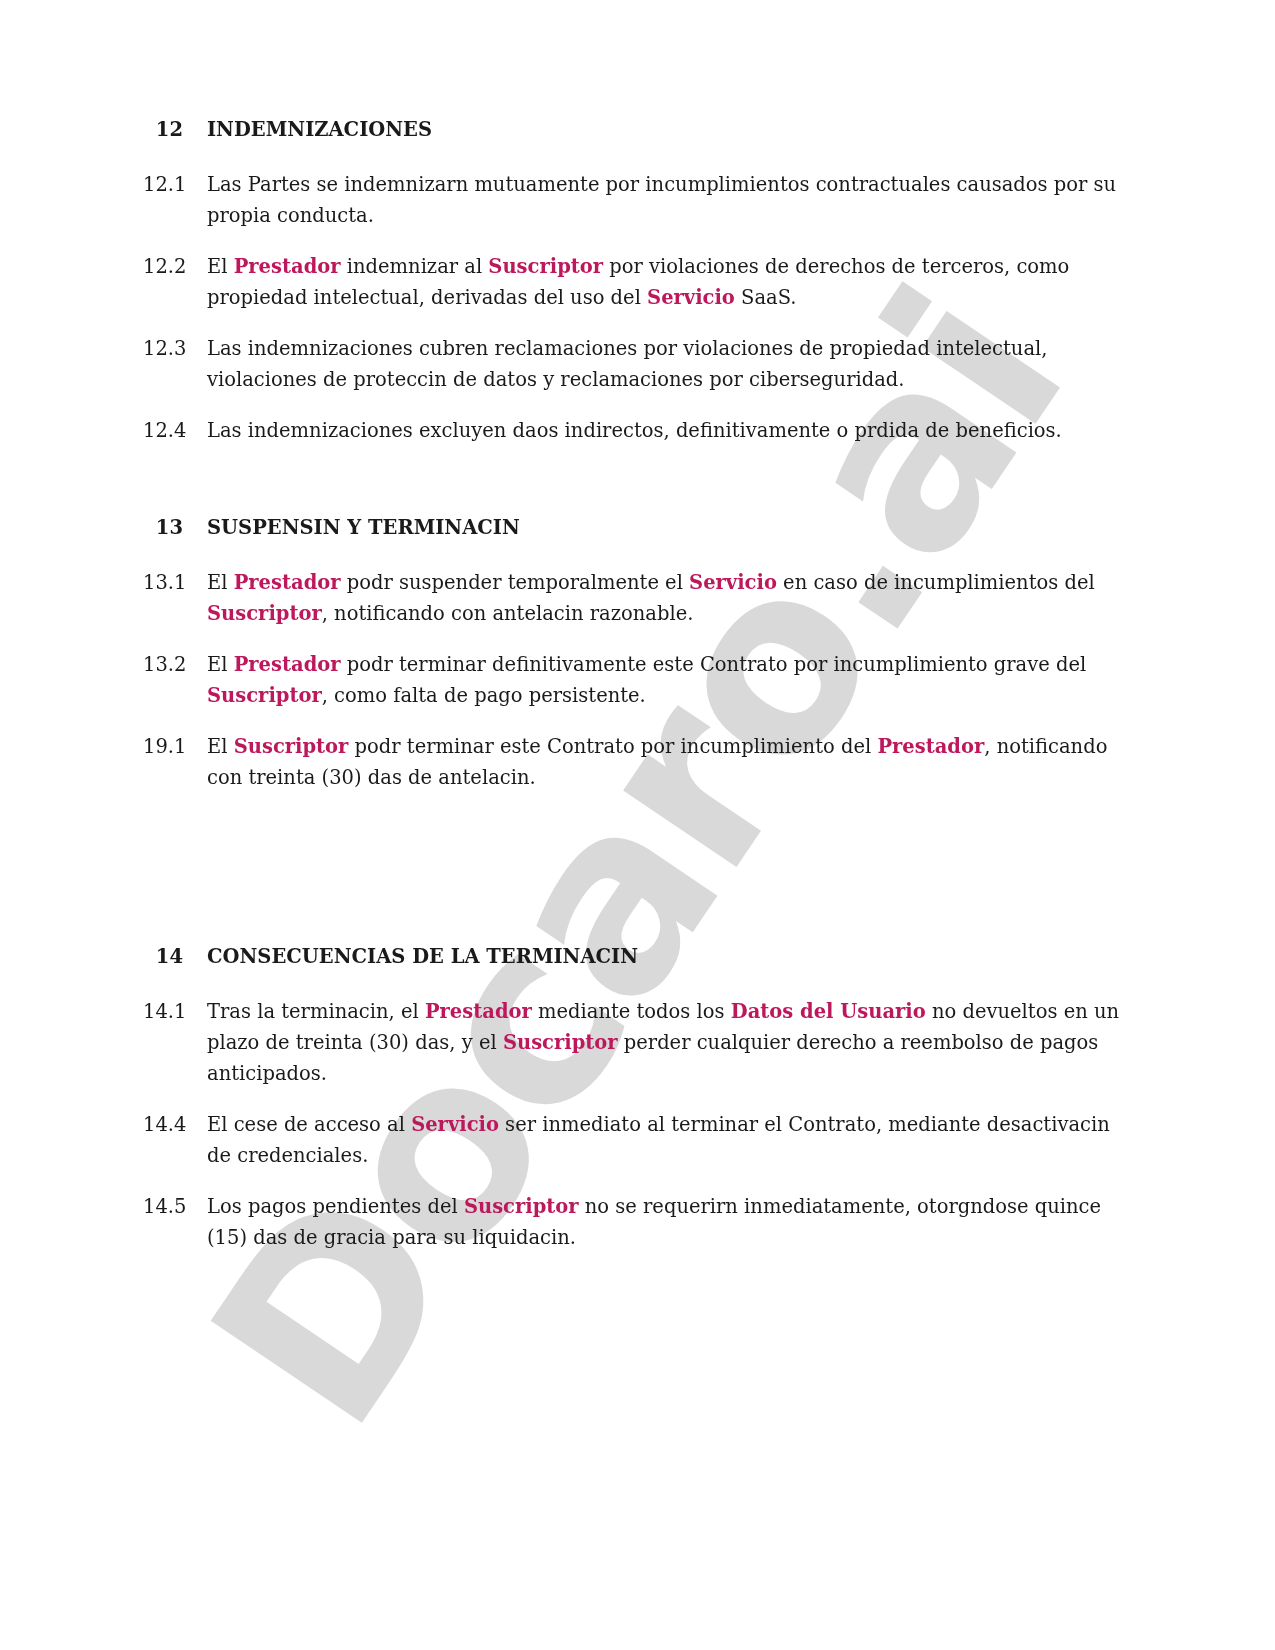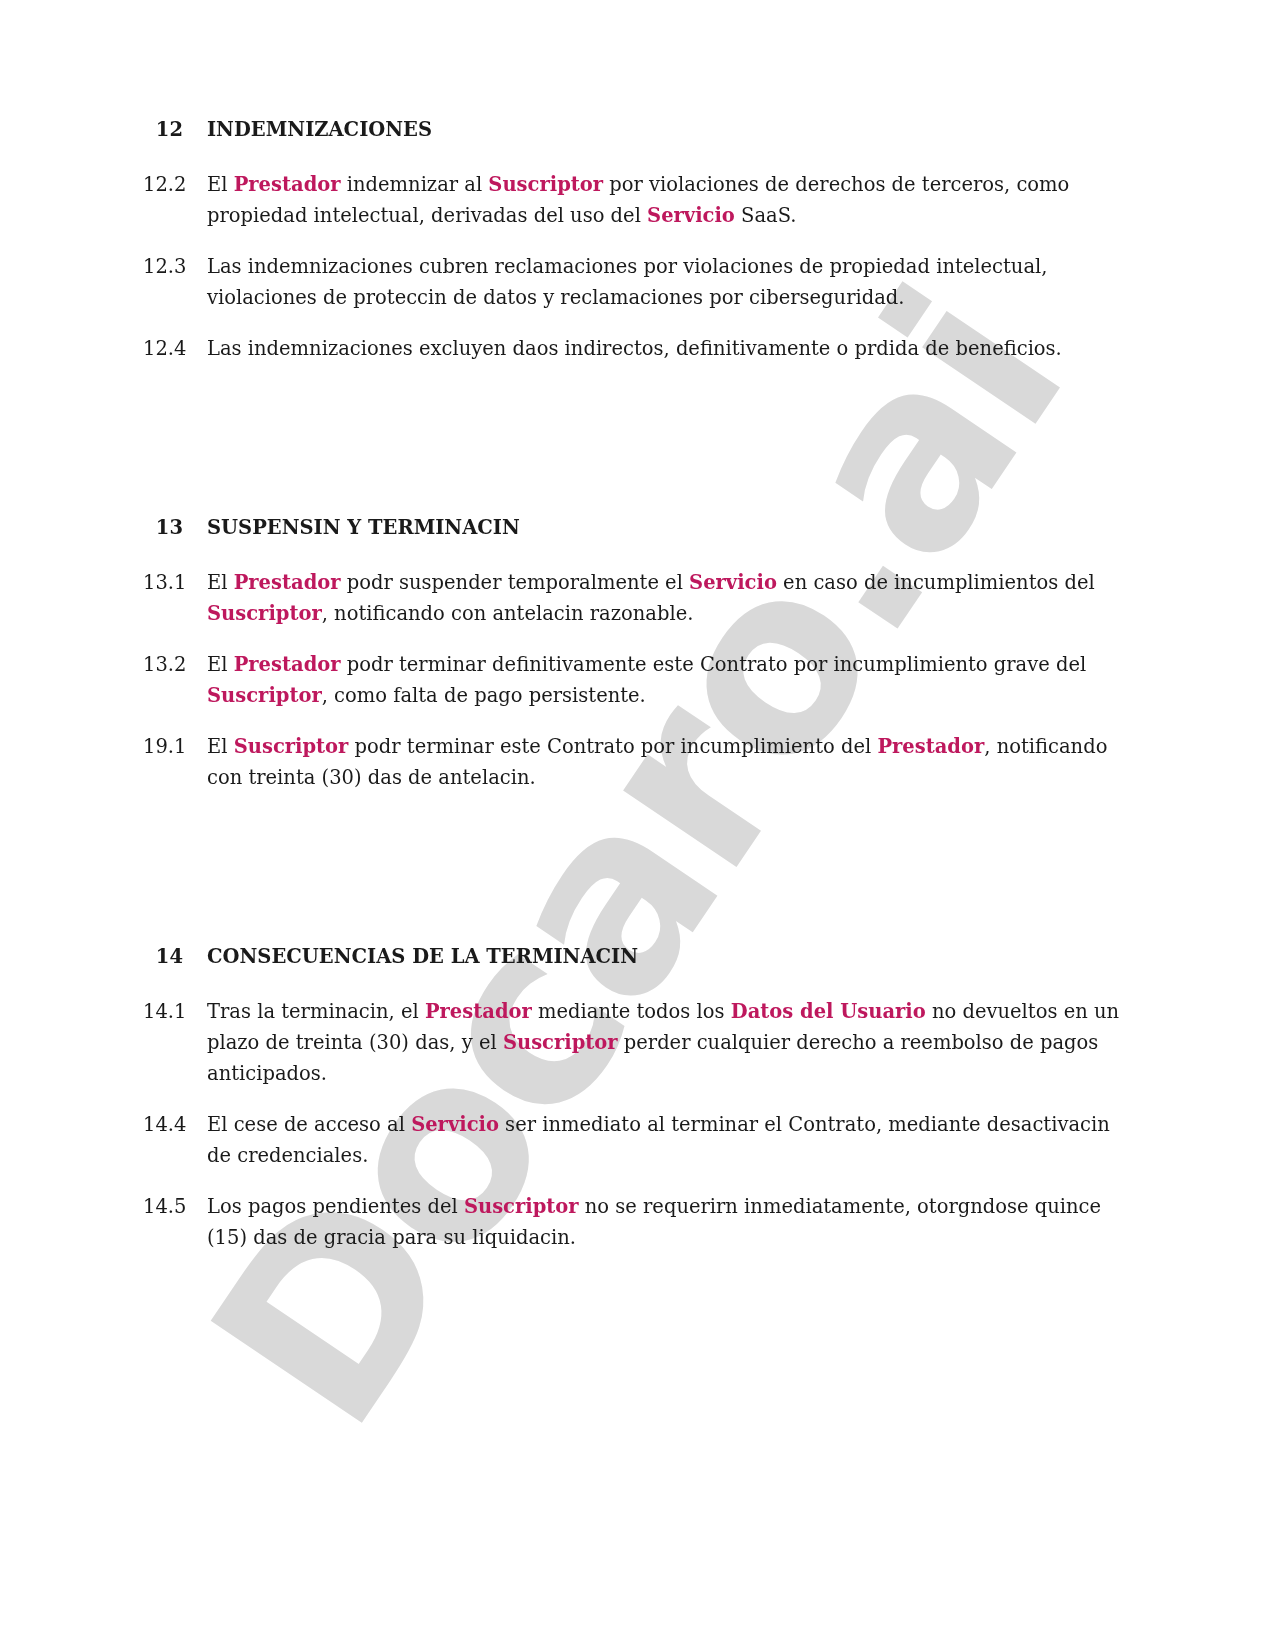--- a/index.html
+++ b/index.html
@@ -34,20 +34,24 @@
 
 <div class="watermark">
   <div class="wm-text">Docaro.ai</div>
 </div>
 
 <div class="page">
   <div class="section" style="top:118px">
       <div class="heading">
         <span class="num">12</span>
         <span class="title">INDEMNIZACIONES</span>
+      </div>
+      <div class="item">
+        <span class="num">12.1</span>
+        <div class="text"><span>Las Partes se indemnizarn mutuamente por incumplimientos contractuales causados por su propia conducta.</span></div>
       </div>
       <div class="item">
         <span class="num">12.2</span>
         <div class="text"><span>El </span><b>Prestador</b><span> indemnizar al </span><b>Suscriptor</b><span> por violaciones de derechos de terceros, como propiedad intelectual, derivadas del uso del </span><b>Servicio</b><span> SaaS.</span></div>
       </div>
       <div class="item">
         <span class="num">12.3</span>
         <div class="text"><span>Las indemnizaciones cubren reclamaciones por violaciones de propiedad intelectual, violaciones de proteccin de datos y reclamaciones por ciberseguridad.</span></div>
       </div>
       <div class="item">

